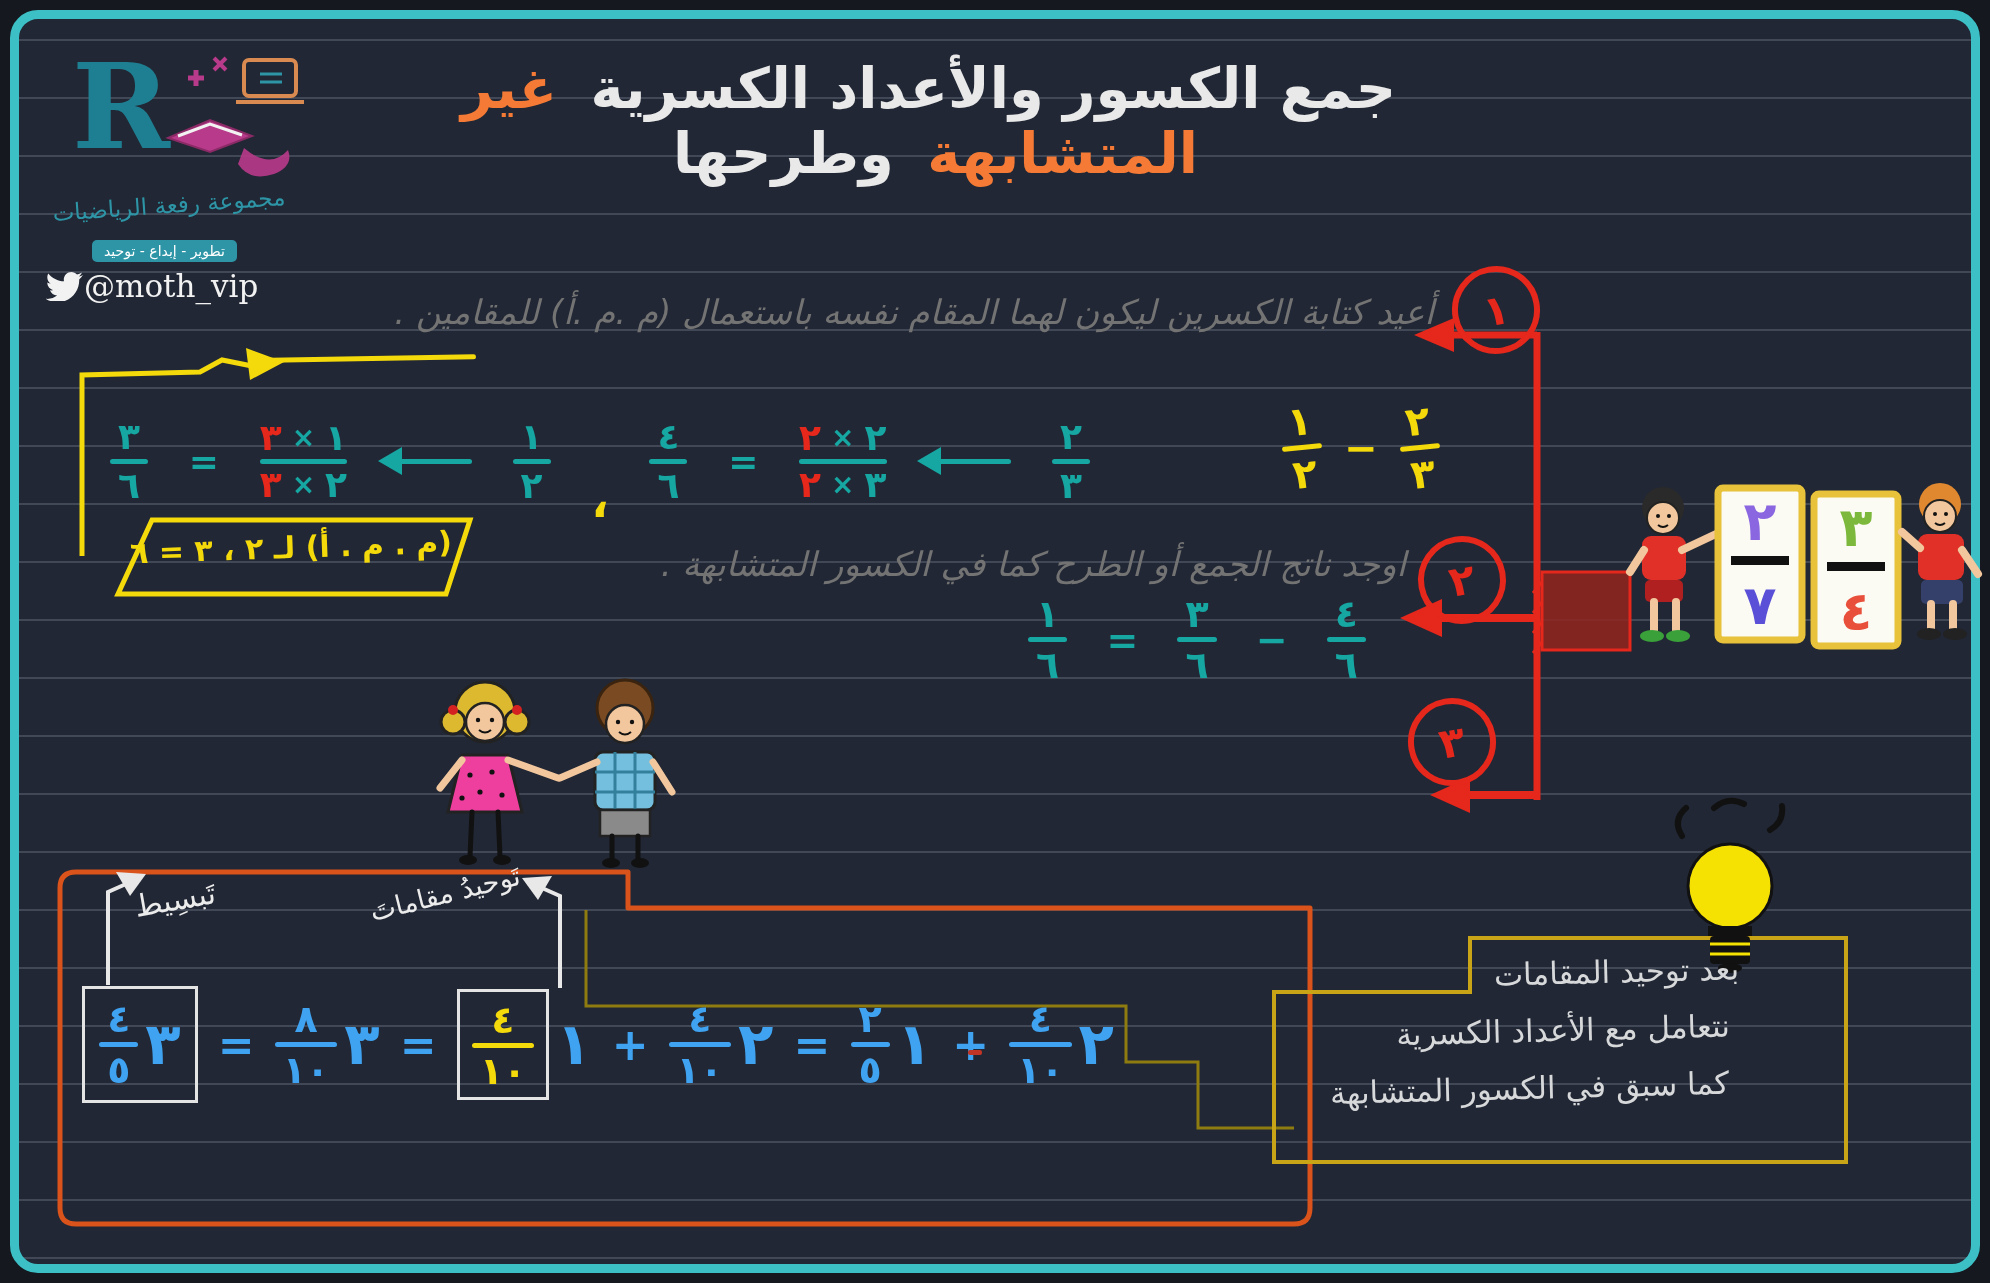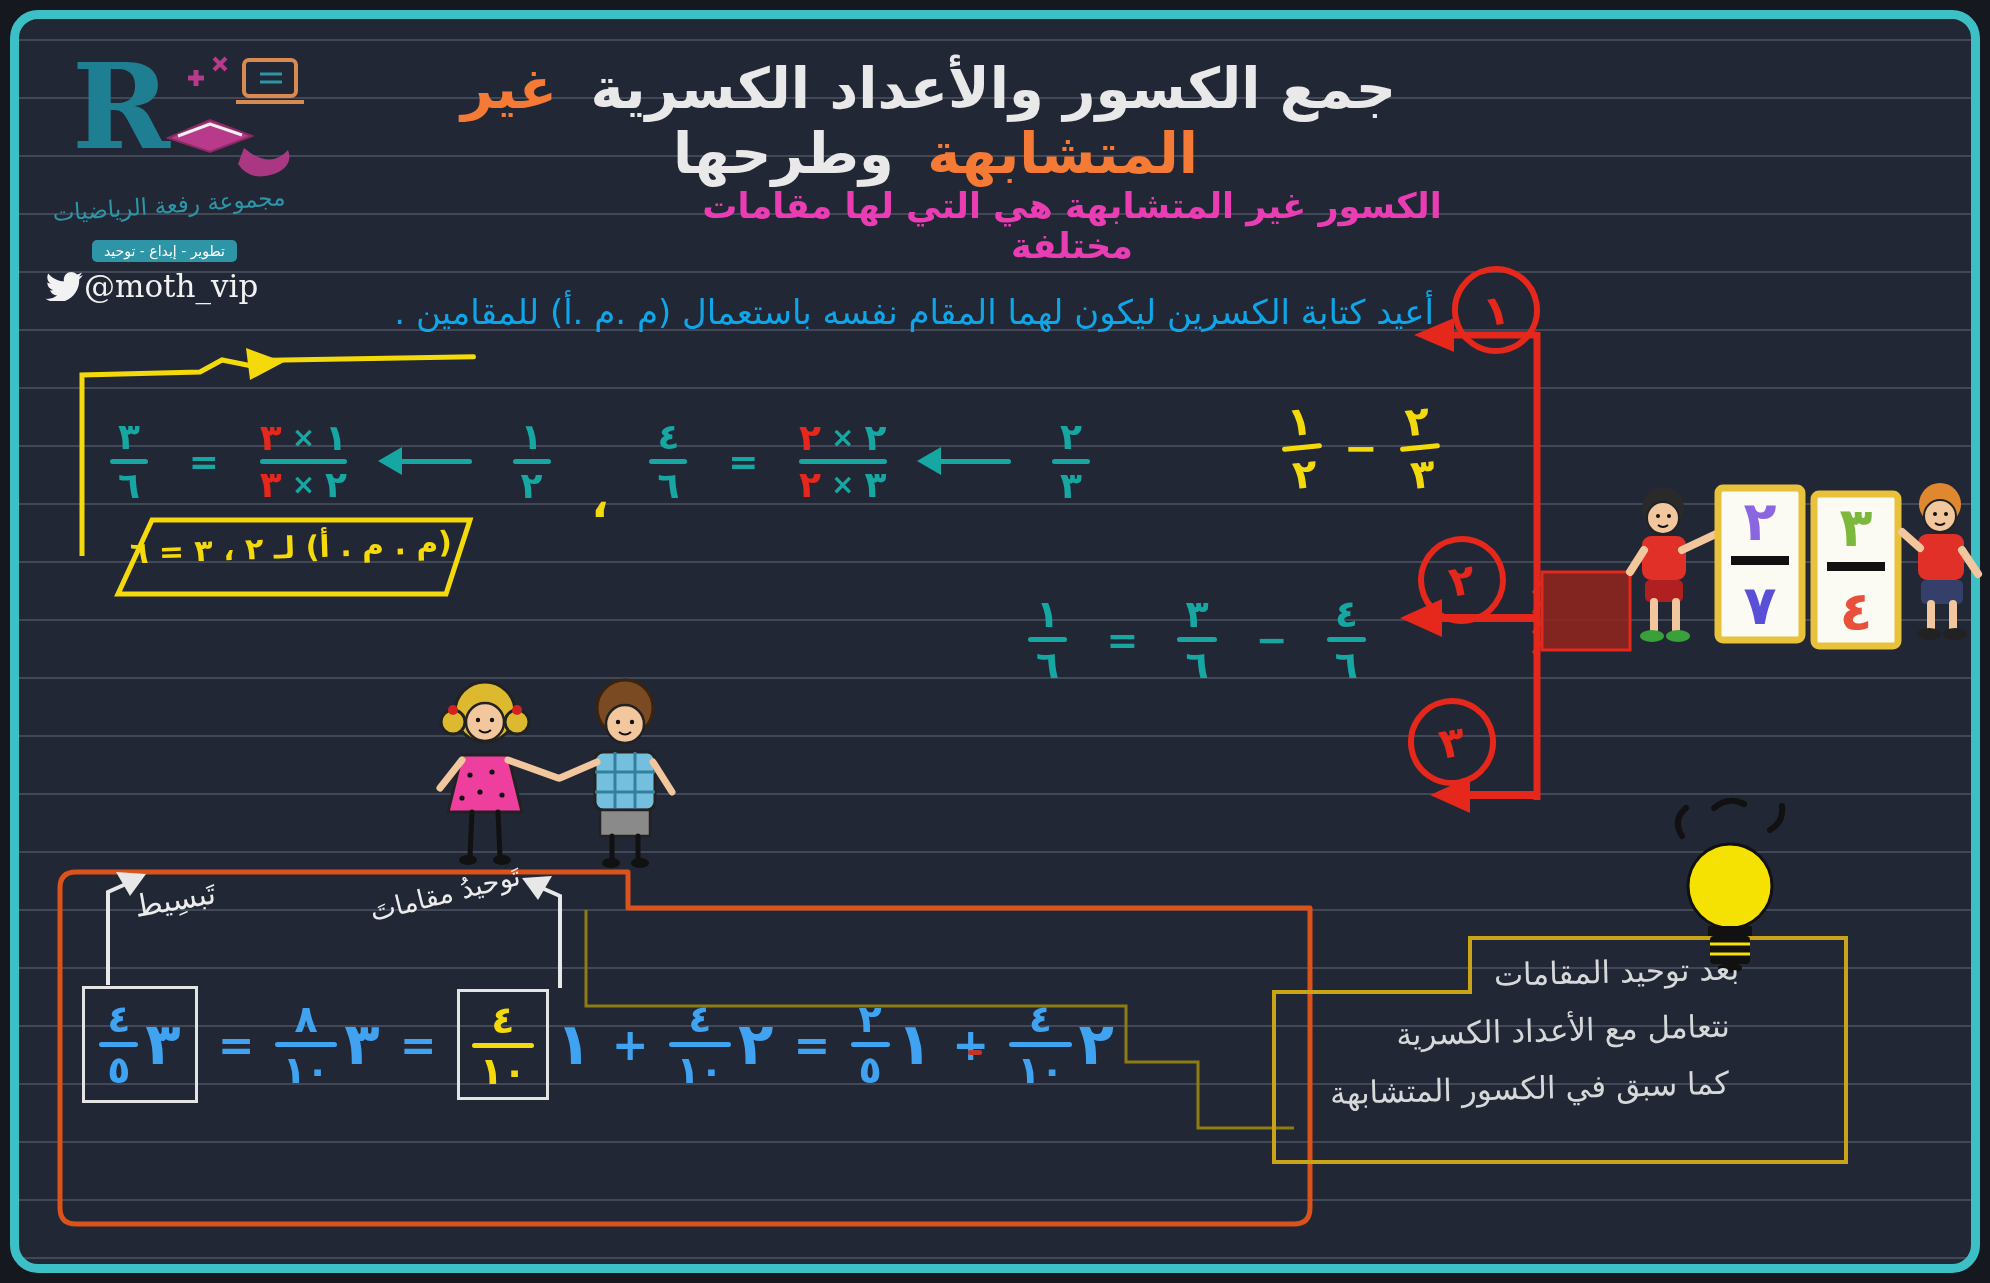--- a/index.html
+++ b/index.html
@@ -28,21 +28,21 @@
          color:#e9e9e9;font-size:56px;font-weight:bold;}
   .title span{margin:0 7px;}
   .title .hl{color:#f47a35;}
   .subtitle{position:absolute;left:690px;top:186px;width:764px;z-index:4;text-align:center;direction:rtl;
             color:#ea3cb3;font-size:35px;font-weight:bold;}
 
   
   .stepnum{position:absolute;z-index:4;width:76px;height:76px;border:6px solid #e5271c;border-radius:50%;
            color:#e5271c;font-size:42px;font-weight:bold;display:flex;align-items:center;
            justify-content:center;transform:rotate(-10deg);}
-  .steptext{position:absolute;z-index:4;color:#0ea5e9;font-size:34px;white-space:nowrap;direction:rtl;}
+  .steptext{position:absolute;z-index:4;color:#737373;font-size:34px;white-space:nowrap;direction:rtl;font-style:italic;}
 
   
   .frac{display:inline-flex;flex-direction:column;align-items:center;line-height:1;font-weight:bold;}
   .frac .num,.frac .den{padding:1px 8px;}
   .frac .bar{align-self:stretch;height:5px;border-radius:3px;background:currentColor;margin:3px 0;}
   .expr{display:flex;direction:rtl;gap:10px;align-items:center;}
   .red{color:#e5271c;}
   .sign{font-weight:bold;}
   .harrow{position:relative;width:84px;height:5px;background:currentColor;border-radius:3px;}
   .harrow::before{content:"";position:absolute;left:-24px;top:-12px;border:14px solid transparent;
@@ -147,33 +147,33 @@
       <path d="M37,4 c-1.3,.8-2.8,1.3-4.3,1.6 C34.2,4.6 35.3,3.2 35.8,1.5 c-1.5,.9-3.1,1.5-4.8,1.9 C29.6,1.9 27.6,1 25.4,1 c-4.2,0-7.6,3.4-7.6,7.6 c0,.6 .1,1.2 .2,1.7 C11.7,10 6.1,7 2.3,2.4 c-.7,1.1-1,2.4-1,3.8 c0,2.6 1.3,5 3.4,6.3 c-1.2,0-2.4-.4-3.4-1 v.1 c0,3.7 2.6,6.8 6.1,7.5 c-.6,.2-1.3,.3-2,.3 c-.5,0-1,0-1.4-.1 c1,3 3.8,5.2 7.1,5.3 c-2.6,2-5.9,3.3-9.5,3.3 c-.6,0-1.2,0-1.8-.1 c3.4,2.2 7.4,3.4 11.7,3.4 c14,0 21.7-11.6 21.7-21.7 l0-1 C34.7,7 36,5.6 37,4 Z" fill="#f2f2f2"></path>
     </svg>
     <span>@moth_vip</span>
   </div>
 
   <div class="title">
     <span>جمع الكسور والأعداد الكسرية</span>
     <span class="hl">غير المتشابهة</span>
     <span>وطرحها</span>
   </div>
-  <div class="subtitle">الكسور غير المتشابهة هي التي لها مقامات مختلفة</div>
 
   <div class="stepnum" style="left:1452px;top:266px">
     <span>١</span>
   </div>
   <div class="stepnum" style="left:1418px;top:536px">
     <span>٢</span>
   </div>
   <div class="stepnum" style="left:1408px;top:698px">
     <span>٣</span>
   </div>
 
   <div class="steptext" style="right:556px;top:292px">أعيد كتابة الكسرين ليكون لهما المقام نفسه باستعمال (م .م .أ) للمقامين .</div>
+  <div class="steptext" style="right:584px;top:544px">اوجد ناتج الجمع أو الطرح كما في الكسور المتشابهة .</div>
   <div class="underline"></div>
 
   <div class="problem">
     <span class="frac">
       <span class="num">٢</span>
       <span class="bar"></span>
       <span class="den">٣</span>
     </span>
     <span class="sign">−</span>
     <span class="frac">

